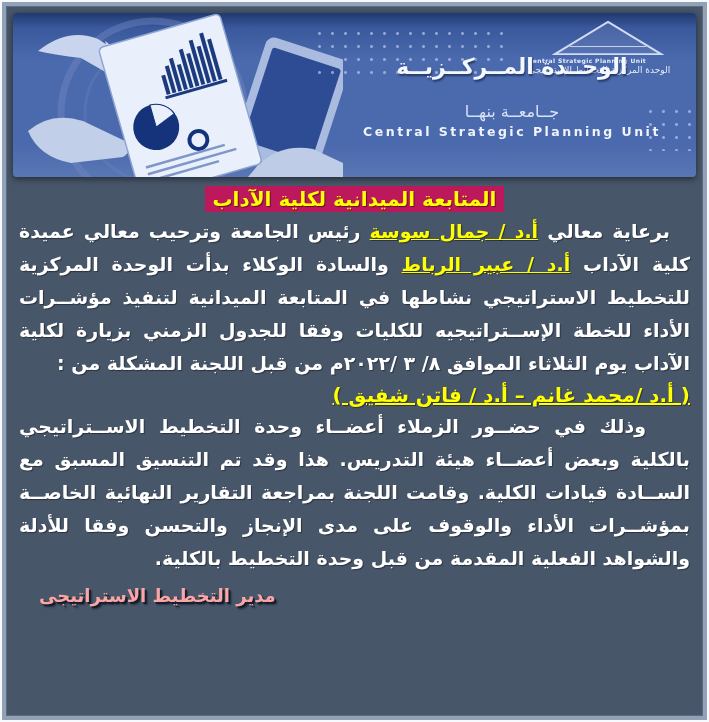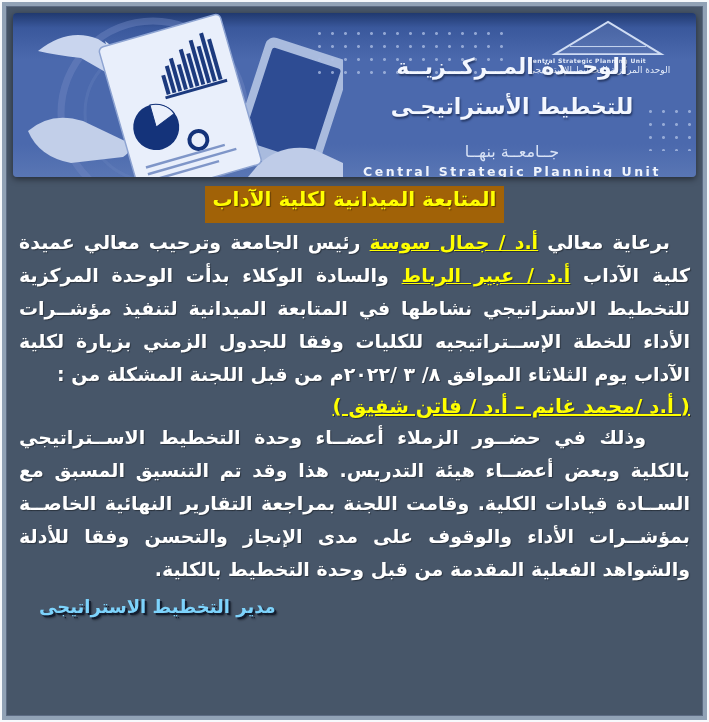--- a/index.html
+++ b/index.html
@@ -34,38 +34,38 @@
   .logo-ar{font-size:9px;color:#e4ecfa;}
   .banner-text{position:absolute;top:34px;right:6px;width:356px;text-align:center;color:#f3f7ff;direction:rtl;}
   .bt1,.bt2{font-size:22px;font-weight:bold;line-height:40px;text-shadow:1px 2px 2px rgba(8,18,48,.55);}
   .uni{font-size:16px;line-height:22px;color:#d9e3f6;margin-top:14px;}
   .eng{font-size:12.5px;font-weight:bold;letter-spacing:2.5px;line-height:18px;color:#eef3fc;direction:ltr;}
 
   
   main{direction:rtl;padding:0 13px;color:#ffffff;}
   .title-wrap{text-align:center;margin:9px 0 3px;}
   .title-chip{
-    display:inline-block;background:#a16207;color:#ffff00;
-    font-size:20px;font-weight:bold;padding:1px 8px 12px;
+    display:inline-block;background:#be185d;color:#ffff00;
+    font-size:20px;font-weight:bold;padding:1px 8px 1px;
     text-shadow:1px 1px 1px rgba(0,0,0,.45);
   }
   p.body-par{
     font-size:19px;line-height:33px;font-weight:bold;text-align:justify;
     margin:3px 0;text-shadow:1px 1px 1px rgba(0,0,0,.4);
   }
   .ind-lg{text-indent:44px;}
   .ind-sm{text-indent:20px;}
   .hl{color:#ffff00;text-decoration:underline;text-decoration-color:#ffff00;}
   .committee{
     text-align:right;color:#ffff00;font-size:20px;font-weight:bold;
     text-decoration:underline;margin:2px 0 3px;text-shadow:1px 1px 1px rgba(0,0,0,.4);
   }
   .sigs{direction:rtl;margin-top:10px;}
   .sig1{
-    text-align:left;padding-left:20px;color:#7dd3fc;font-size:18px;font-weight:bold;
+    text-align:left;padding-left:20px;color:#fca5a5;font-size:18px;font-weight:bold;
     text-shadow:2px 2px 0 #141e30,3px 3px 2px rgba(0,0,0,.4);
   }
 </style>
 </head>
 <body>
 
 <div class="frame">
 
   <div class="banner">
 
@@ -121,21 +121,20 @@
       <svg viewBox="0 0 120 40" aria-hidden="true">
         <path d="M60,3 L116,37 L4,37 Z" fill="rgba(230,238,252,0.10)" stroke="#cfdcf3" stroke-width="2"></path>
         <line x1="20" y1="29" x2="100" y2="29" stroke="#cfdcf3" stroke-width="1"></line>
       </svg>
       <div class="logo-en">Central Strategic Planning Unit</div>
       <div class="logo-ar">الوحدة المركزية للتخطيط الإستراتيجى</div>
     </div>
 
     <div class="banner-text">
       <div class="bt1">الوحــدة المــركــزيــة</div>
-      <div class="bt2">للتخطيط الأستراتيجـى</div>
       <div class="uni">جــامعــة بنهــا</div>
       <div class="eng">Central Strategic Planning Unit</div>
     </div>
   </div>
 
   <main>
 
     <div class="title-wrap">
       <span class="title-chip">المتابعة الميدانية لكلية الآداب</span>
     </div>

